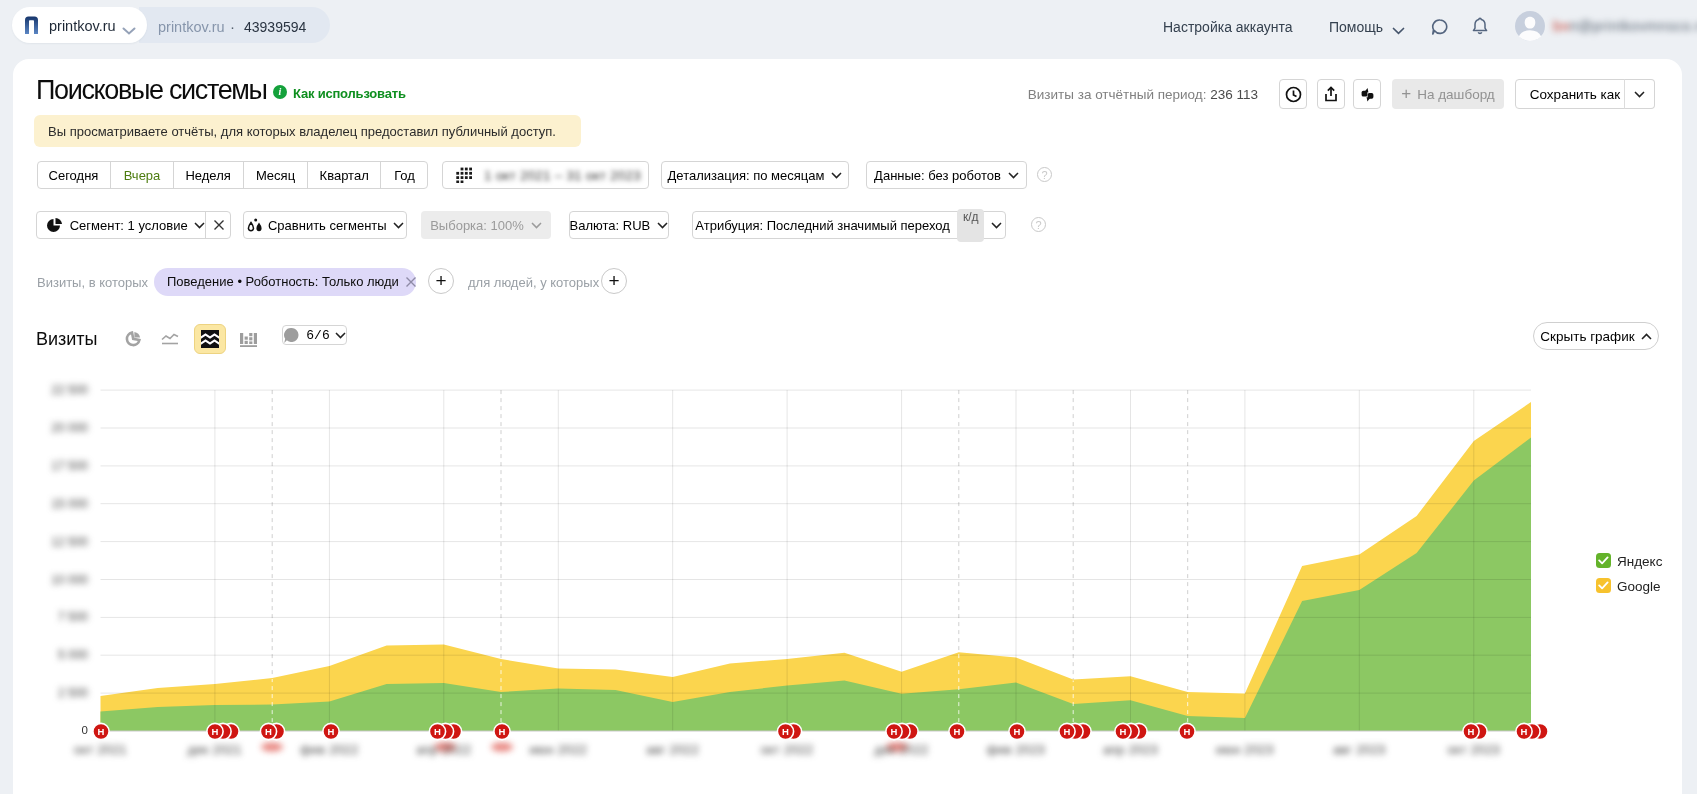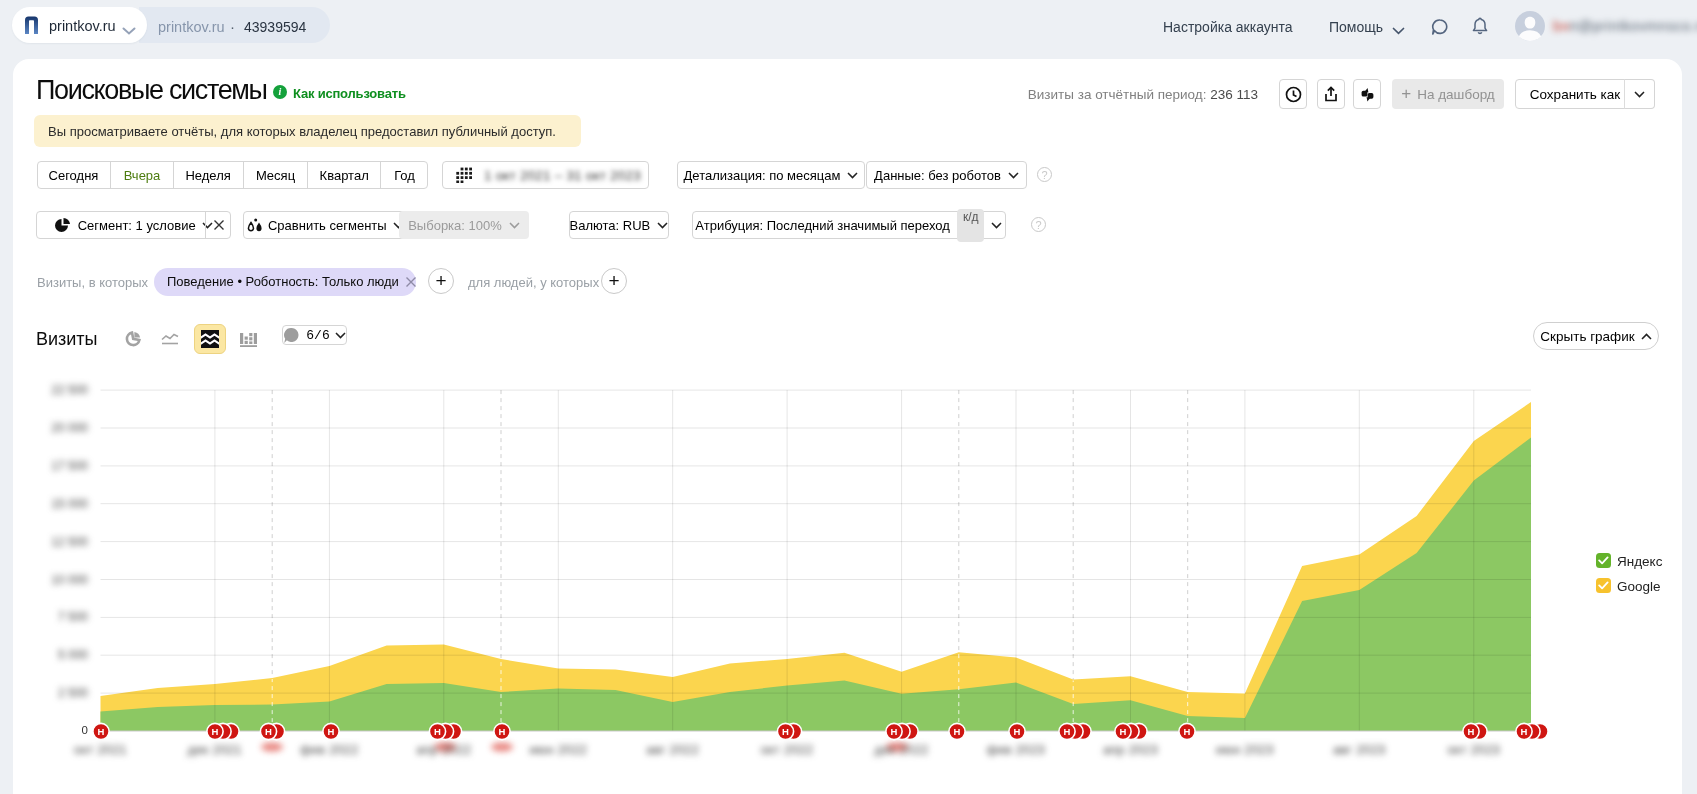--- a/index.html
+++ b/index.html
@@ -99,32 +99,32 @@
         <rect x="0.3" y="9.2" width="2.8" height="2.8"></rect>
         <rect x="4.6" y="9.2" width="2.8" height="2.8"></rect>
         <rect x="8.9" y="9.2" width="2.8" height="2.8"></rect>
         <rect x="13.2" y="9.2" width="2.8" height="2.8"></rect>
         <rect x="0.3" y="13.5" width="2.8" height="2.5"></rect>
         <rect x="4.6" y="13.5" width="2.8" height="2.5"></rect>
       </g>
     </svg>
     <span style="margin-left:11px;font-size:13.5px;color:#333;filter:blur(2.9px);letter-spacing:0.2px;">1 окт 2021 – 31 окт 2023</span>
   </div>
-<div class="btn" style="left:661px;top:161px;width:188px;height:28px;margin-left:16px;">Детализация: по месяцам<span style="margin-left:7px;display:flex">
+<div class="btn" style="left:661px;top:161px;width:188px;height:28px;">Детализация: по месяцам<span style="margin-left:7px;display:flex">
       <svg width="11" height="7" viewBox="0 0 11 7">
         <polyline points="1,1 5.5,5.6 10,1" fill="none" stroke="#222" stroke-width="1.5"></polyline>
       </svg>
     </span></div>
 <div class="btn" style="left:866px;top:161px;width:161px;height:28px;">Данные: без роботов<span style="margin-left:7px;display:flex">
       <svg width="11" height="7" viewBox="0 0 11 7">
         <polyline points="1,1 5.5,5.6 10,1" fill="none" stroke="#222" stroke-width="1.5"></polyline>
       </svg>
     </span></div>
 <div style="position:absolute;left:1037px;top:167px;width:15px;height:15px;border:1.5px solid #c9c9c9;border-radius:50%;display:flex;align-items:center;justify-content:center;font-size:11px;color:#c9c9c9;">?</div>
-<div class="btn" style="left:35.7px;top:211px;width:195.4px;height:28px;justify-content:flex-start;padding-left:17px;">
+<div class="btn" style="left:35.7px;top:211px;width:195.4px;height:28px;justify-content:flex-start;padding-left:9px;">
     <svg width="17" height="17" viewBox="0 0 17 17">
       <path d="M7.5 2 A6.5 6.5 0 1 0 14 8.5 L7.5 8.5 Z" fill="#111"></path>
       <path d="M9.5 1 A6.5 6.5 0 0 1 16 7 L9.5 7 Z" fill="#111"></path>
     </svg>
     <span style="margin-left:7px">Сегмент: 1 условие</span>
     <span style="margin-left:6px;display:flex">
       <svg width="11" height="7" viewBox="0 0 11 7">
         <polyline points="1,1 5.5,5.6 10,1" fill="none" stroke="#222" stroke-width="1.5"></polyline>
       </svg>
     </span>
@@ -139,21 +139,21 @@
       <path d="M13 5.5 Q15.6 9 15.6 11.3 A2.6 2.9 0 0 1 10.4 11.3 Q10.4 9 13 5.5 Z" fill="#111"></path>
       <circle cx="9.7" cy="3" r="1.5" fill="#111"></circle>
     </svg>
     <span style="margin-left:3px">Сравнить сегменты</span>
     <span style="margin-left:6px;display:flex">
       <svg width="11" height="7" viewBox="0 0 11 7">
         <polyline points="1,1 5.5,5.6 10,1" fill="none" stroke="#222" stroke-width="1.5"></polyline>
       </svg>
     </span>
   </div>
-<div style="position:absolute;left:399px;top:211px;width:130px;height:28px;background:#ececec;border-radius:4px;display:flex;align-items:center;justify-content:center;font-size:13px;color:#9b9b9b;">Выборка: 100%<span style="margin-left:7px;display:flex">
+<div style="position:absolute;left:421px;top:211px;width:130px;height:28px;background:#ececec;border-radius:4px;display:flex;align-items:center;justify-content:center;font-size:13px;color:#9b9b9b;">Выборка: 100%<span style="margin-left:7px;display:flex">
       <svg width="11" height="7" viewBox="0 0 11 7">
         <polyline points="1,1 5.5,5.6 10,1" fill="none" stroke="#9b9b9b" stroke-width="1.5"></polyline>
       </svg>
     </span></div>
 <div class="btn" style="left:568.9px;top:211px;width:100px;height:28px;">Валюта: RUB<span style="margin-left:7px;display:flex">
       <svg width="11" height="7" viewBox="0 0 11 7">
         <polyline points="1,1 5.5,5.6 10,1" fill="none" stroke="#222" stroke-width="1.5"></polyline>
       </svg>
     </span></div>
 <div class="btn" style="left:691.5px;top:211px;width:314.8px;height:28px;">Атрибуция: Последний значимый переход<span style="margin-left:7px;background:#e4e4e4;border-radius:4px;padding:1px 6px 18px;font-size:12px;color:#555;">к/д</span><span style="margin-left:7px;display:flex">

